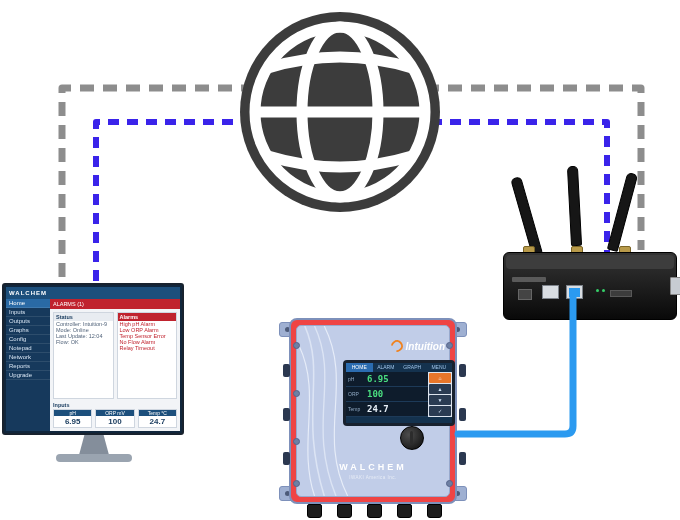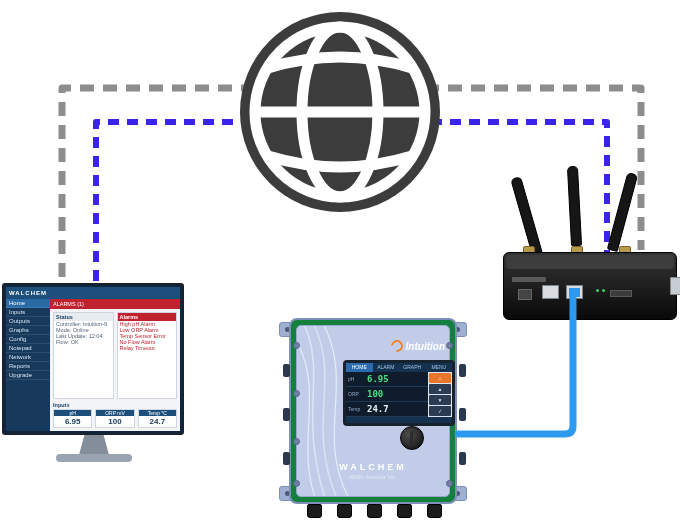--- a/index.html
+++ b/index.html
@@ -54,21 +54,21 @@
   .led{position:absolute;width:3px;height:3px;border-radius:50%;background:#35d069;}
   .sim-slot{position:absolute;left:106px;top:37px;width:20px;height:5px;background:#3c3c3c;border:1px solid #585858;}
   .pwr-conn{position:absolute;right:-5px;top:24px;width:9px;height:16px;background:#c7ccd2;border:1px solid #888;border-radius:1px;}
 
   
   .controller{position:absolute;left:281px;top:316px;width:184px;height:200px;z-index:3;}
   .ear{position:absolute;width:16px;height:13px;background:#9fb0d2;border:1px solid #7d90ba;border-radius:3px;}
   .ear::after{content:"";position:absolute;left:5px;top:4px;width:5px;height:5px;border-radius:50%;background:#4c5a78;}
   .ear.tl{left:-2px;top:6px;} .ear.tr{right:-2px;top:6px;}
   .ear.bl{left:-2px;top:170px;} .ear.br{right:-2px;top:170px;}
-  .ctrl-body{position:absolute;left:8px;top:2px;width:168px;height:186px;background:#15803d;border:2px solid #7d90ba;border-radius:8px;box-sizing:border-box;}
+  .ctrl-body{position:absolute;left:8px;top:2px;width:168px;height:186px;background:#ef4444;border:2px solid #7d90ba;border-radius:8px;box-sizing:border-box;}
   .ctrl-door{position:absolute;left:5px;top:5px;right:5px;bottom:5px;background:#c1cde8;border:1px solid #98a9cd;border-radius:5px;overflow:hidden;}
   .screw{position:absolute;width:5px;height:5px;border-radius:50%;background:#6e7fa3;border:1px solid #55648a;}
   .latch{position:absolute;width:7px;height:13px;background:#2b3850;border-radius:2px;z-index:1;}
   .disp{position:absolute;left:52px;top:40px;width:112px;height:66px;background:#18212e;border-radius:4px;padding:3px;box-sizing:border-box;}
   .disp-inner{width:100%;height:100%;background:#0e1c2c;display:flex;flex-direction:column;overflow:hidden;}
   .disp-top{height:9px;display:flex;background:#14324e;flex:0 0 auto;}
   .disp-tab{flex:1;font-size:5px;color:#9fc3e8;text-align:center;line-height:9px;overflow:hidden;}
   .disp-tab.active{background:#2b6cb0;color:#fff;}
   .disp-mid{flex:1;display:flex;min-height:0;}
   .disp-rows{flex:1;display:flex;flex-direction:column;min-width:0;}

